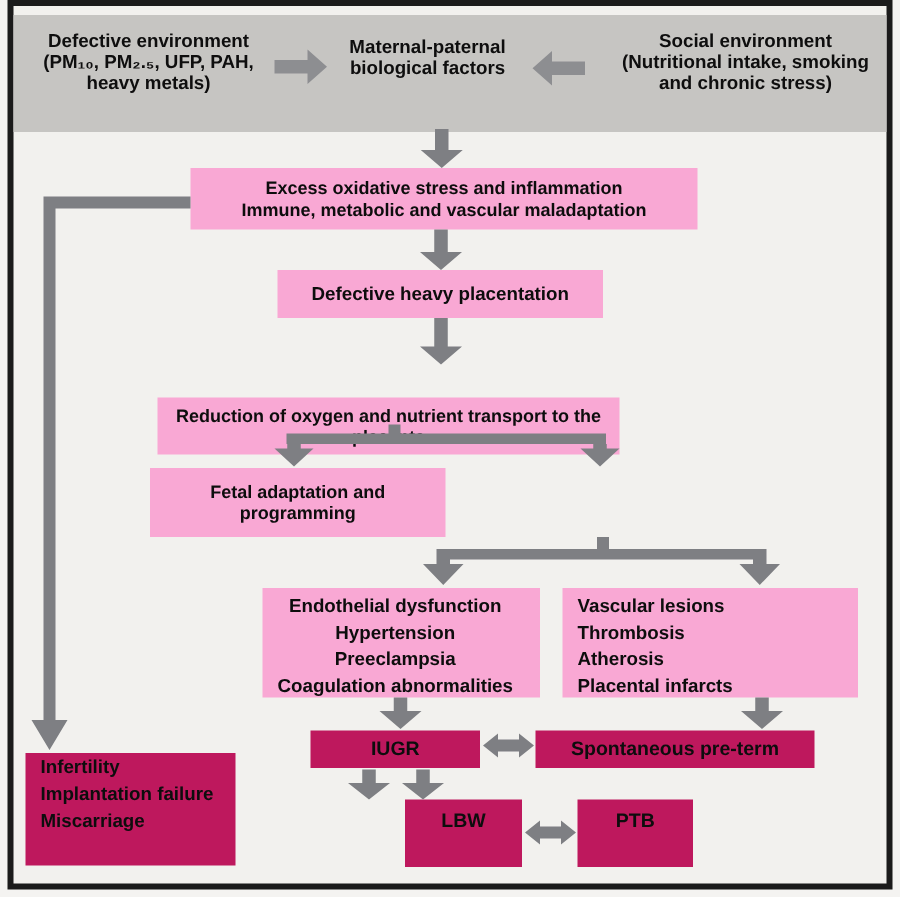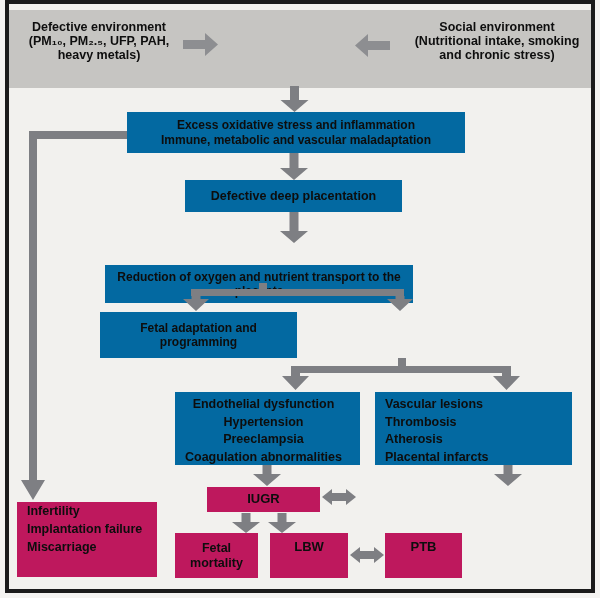--- a/index.html
+++ b/index.html
@@ -25,21 +25,21 @@
     background:#c6c5c2;
   }
   .txt{
     position:absolute;
     color:#0e0e0e;font-weight:bold;
     white-space:pre-line;text-align:center;
     line-height:14px;font-size:12.5px;
   }
   .box{
     position:absolute;
-    background:#0369a1;
+    background:#f9a8d4;
     color:#0d0d0d;font-weight:bold;
     display:flex;align-items:center;justify-content:center;
     text-align:center;white-space:pre-line;
     font-size:12px;line-height:14.5px;
   }
   .box.dark{background:#be185d;}
   .box.listy{
     align-items:flex-start;justify-content:flex-start;
     text-align:left;font-size:12.5px;line-height:17.5px;
     padding:4px 4px 0 10px;box-sizing:border-box;
@@ -53,55 +53,56 @@
 <body>
 
 <div class="stage">
 
   <div class="frame"></div>
 
   <div class="band scan"></div>
   <div class="txt" style="left:18px;top:20px;width:162px;">Defective environment
 (PM₁₀, PM₂.₅, UFP, PAH,
 heavy metals)</div>
+  <div class="txt" style="left:225px;top:24px;width:120px;">Maternal-paternal
+biological factors</div>
   <div class="txt" style="left:403px;top:20px;width:188px;">Social environment
 (Nutritional intake, smoking
 and chronic stress)</div>
 
   <div class="box scan" style="left:127px;top:112px;width:338px;height:41px;">Excess oxidative stress and inflammation
 Immune, metabolic and vascular maladaptation</div>
 
-  <div class="box scan" style="left:185px;top:180px;width:217px;height:32px;font-size:12.5px;">Defective deep placentation</div>
+  <div class="box scan" style="left:185px;top:180px;width:217px;height:32px;font-size:12.5px;">Defective heavy placentation</div>
 
   <div class="box scan" style="left:105px;top:245px;width:308px;height:38px;margin-top:20px;">Reduction of oxygen and nutrient transport to the
 placenta</div>
 
   <div class="box scan" style="left:100px;top:312px;width:197px;height:46px;">Fetal adaptation and
 programming</div>
 
 
   <div class="box listy scan" style="left:175px;top:392px;width:185px;height:73px;text-align:center;">Endothelial dysfunction
 Hypertension
 Preeclampsia
 Coagulation abnormalities</div>
 
   <div class="box listy scan" style="left:375px;top:392px;width:197px;height:73px;">Vascular lesions
 Thrombosis
 Atherosis
 Placental infarcts</div>
 
   <div class="box dark scan" style="left:207px;top:487px;width:113px;height:25px;font-size:13px;">IUGR</div>
 
+  <div class="box dark scan" style="left:357px;top:487px;width:186px;height:25px;font-size:13px;">Spontaneous pre-term</div>
 
   <div class="box dark listy scan" style="left:17px;top:502px;width:140px;height:75px;line-height:18px;padding-top:0;">Infertility
 Implantation failure
 Miscarriage</div>
 
-  <div class="box dark scan" style="left:175px;top:533px;width:83px;height:45px;font-size:12.5px;">Fetal
-mortality</div>
 
   <div class="box dark topAlign scan" style="left:270px;top:533px;width:78px;height:45px;font-size:13px;">LBW</div>
 
   <div class="box dark topAlign scan" style="left:385px;top:533px;width:77px;height:45px;font-size:13px;">PTB</div>
 
   <svg class="wires" width="600" height="598" viewBox="0 0 600 598">
 
     <path class="wire band" d="M183 40 h22 v-7 l13 11.5 l-13 11.5 v-7 h-22 Z"></path>
 
     <path class="wire band" d="M390 41 h-22 v-7 l-13 11.5 l13 11.5 v-7 h22 Z"></path>

